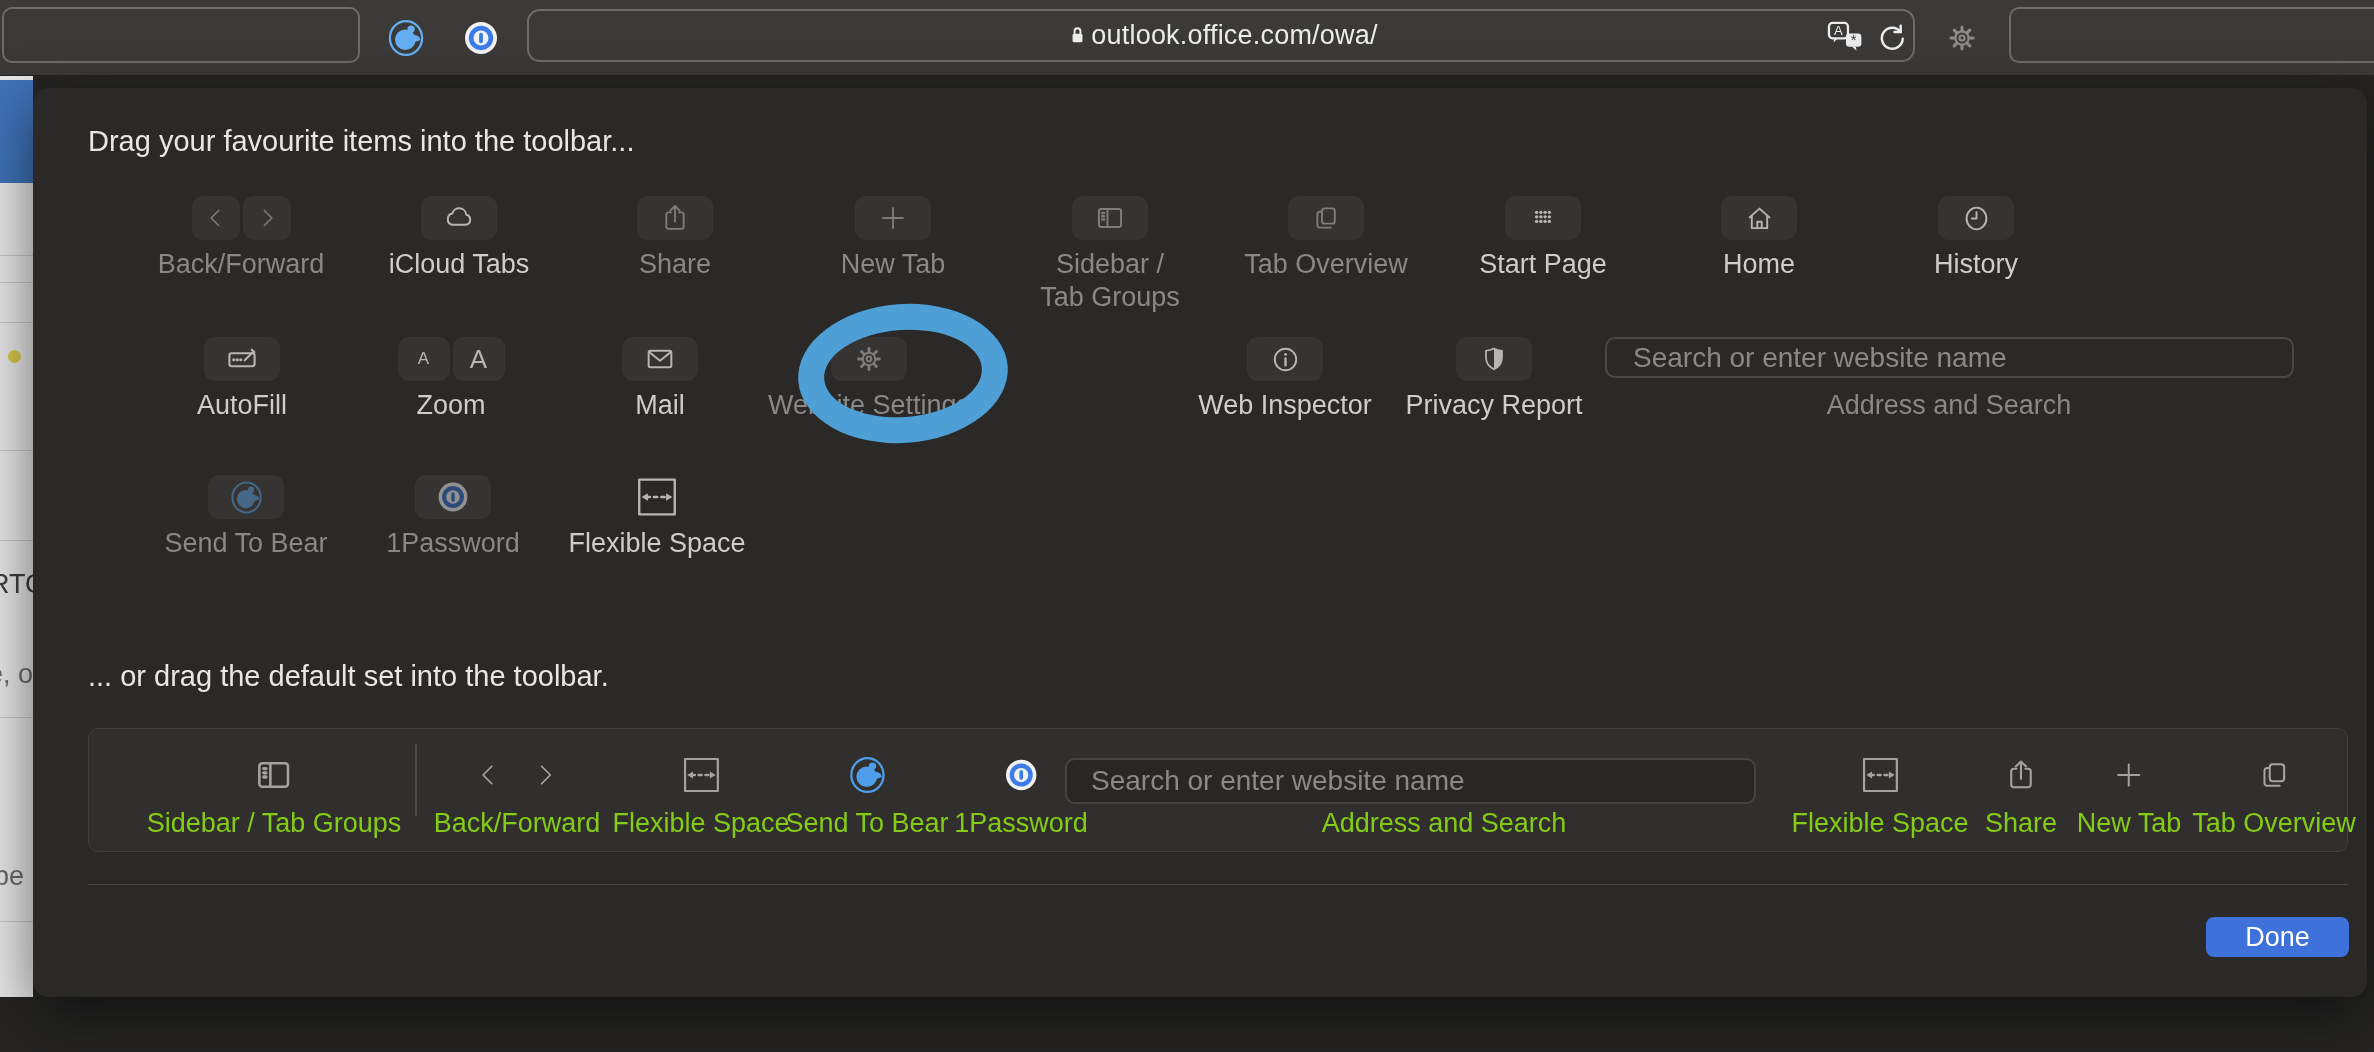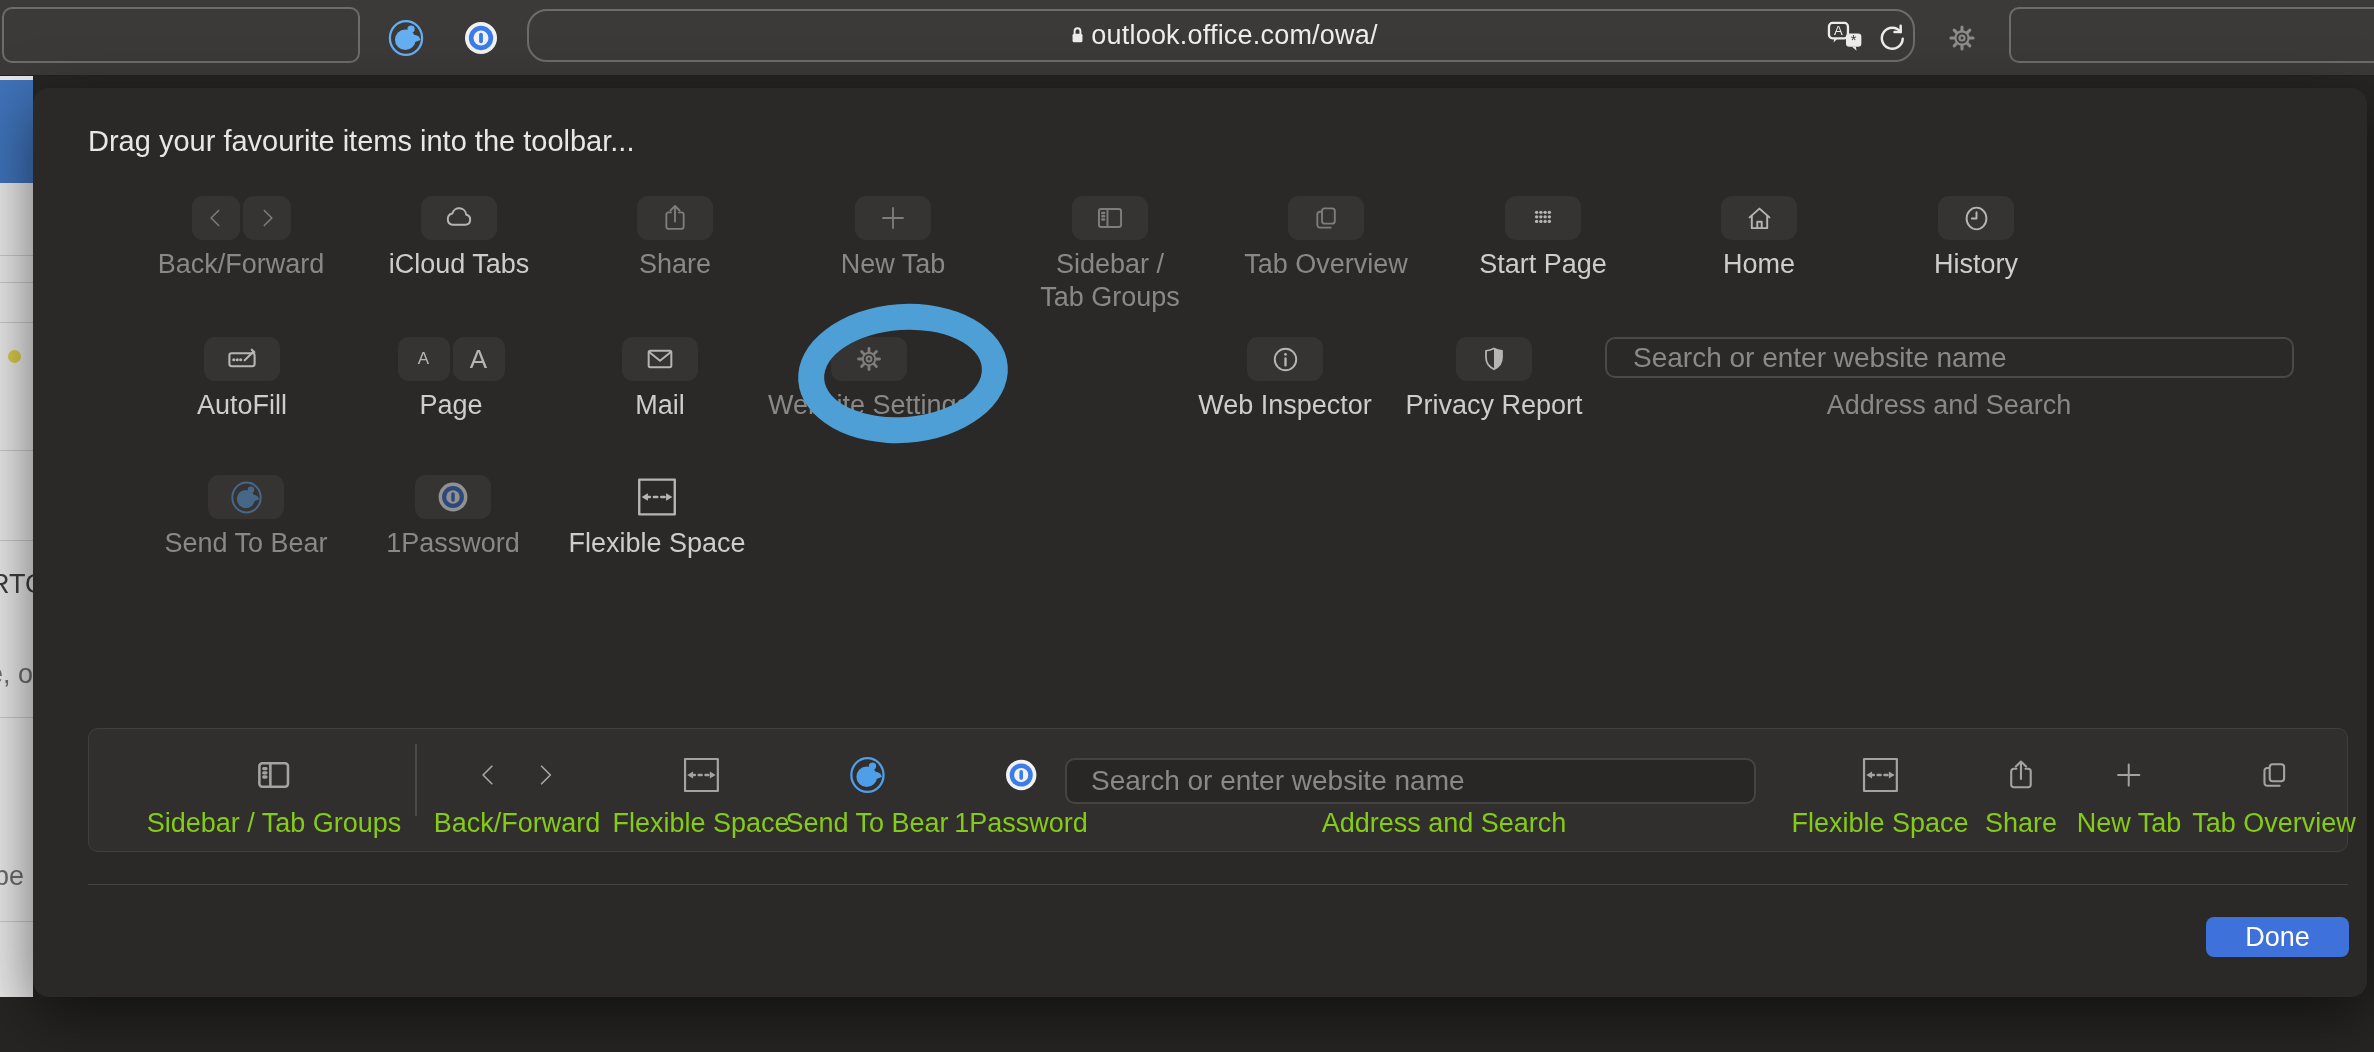--- a/index.html
+++ b/index.html
@@ -2,21 +2,21 @@
 <html><head>
 <meta charset="utf-8">
 <style>
   html,body{margin:0;padding:0;background:#1d1c1b;}
   *{box-sizing:border-box;font-family:"Liberation Sans",sans-serif;}
   #stage{position:relative;width:2374px;height:1052px;overflow:hidden;background:#262524;}
 
   
   #chrome{position:absolute;left:0;top:0;width:2374px;height:76px;background:#3b3a39;border-bottom:1px solid #232221;}
   .tabbox{position:absolute;top:7px;height:56px;border:2px solid #6e6c6a;border-radius:10px;background:transparent;}
-  #urlfield{position:absolute;left:527px;top:9px;width:1388px;height:53px;border:2px solid #6e6c6a;border-radius:20px;display:flex;align-items:center;justify-content:center;gap:0;color:#ededec;}
+  #urlfield{position:absolute;left:527px;top:9px;width:1388px;height:53px;border:2px solid #6e6c6a;border-radius:13px;display:flex;align-items:center;justify-content:center;gap:0;color:#ededec;}
   #urlfield .urltext{font-size:27px;letter-spacing:.2px;}
   .chromeic{position:absolute;top:50%;transform:translate(-50%,-50%);}
 
   
   #page-left{position:absolute;left:0;top:76px;width:33px;height:921px;background:#e7e7e7;overflow:hidden;}
   #page-left .bluehdr{position:absolute;left:0;top:4px;width:33px;height:103px;background:#3f72b8;}
   #page-left .hl{position:absolute;left:0;width:33px;height:1px;background:#c6c6c6;}
   #page-left .ptxt{position:absolute;white-space:nowrap;font-size:27px;color:#6b6b6b;}
   #page-left .dot{position:absolute;left:8px;width:13px;height:13px;border-radius:50%;background:#d9c94a;}
   #page-bottom{position:absolute;left:0;top:997px;width:2374px;height:55px;background:linear-gradient(#d6d6d6,#f0f0f0);overflow:hidden;}
@@ -370,21 +370,21 @@
     </div>
     <div class="pitem" style="left:418px;top:249px">
       <div class="boxrow">
           <span class="ibox wide">
             <span class="zA1">A</span>
           </span>
           <span class="ibox wide">
             <span class="zA2">A</span>
           </span>
         </div>
-      <div class="lbl">Page</div>
+      <div class="lbl">Zoom</div>
     </div>
     <div class="pitem" style="left:627px;top:249px">
       <div class="boxrow">
           <span class="ibox">
             <svg width="34" height="34" viewBox="0 0 24 24">
               <use href="#sym-mail"></use>
             </svg>
           </span>
         </div>
       <div class="lbl">Mail</div>
@@ -451,20 +451,21 @@
       <div class="nobox">
           <svg width="52" height="52" viewBox="0 0 24 24">
             <use href="#sym-flex"></use>
           </svg>
         </div>
       <div class="lbl">Flexible Space</div>
     </div>
 
     <div id="annot"></div>
 
+    <div class="heading" style="top:572px">... or drag the default set into the toolbar.</div>
 
     <div id="defaultbox">
       <div class="ditem" style="left:185px">
         <div class="islot">
             <svg width="44" height="44" viewBox="0 0 24 24">
               <use href="#sym-sidebar"></use>
             </svg>
           </div>
         <div class="dlbl">Sidebar / Tab Groups</div>
       </div>

